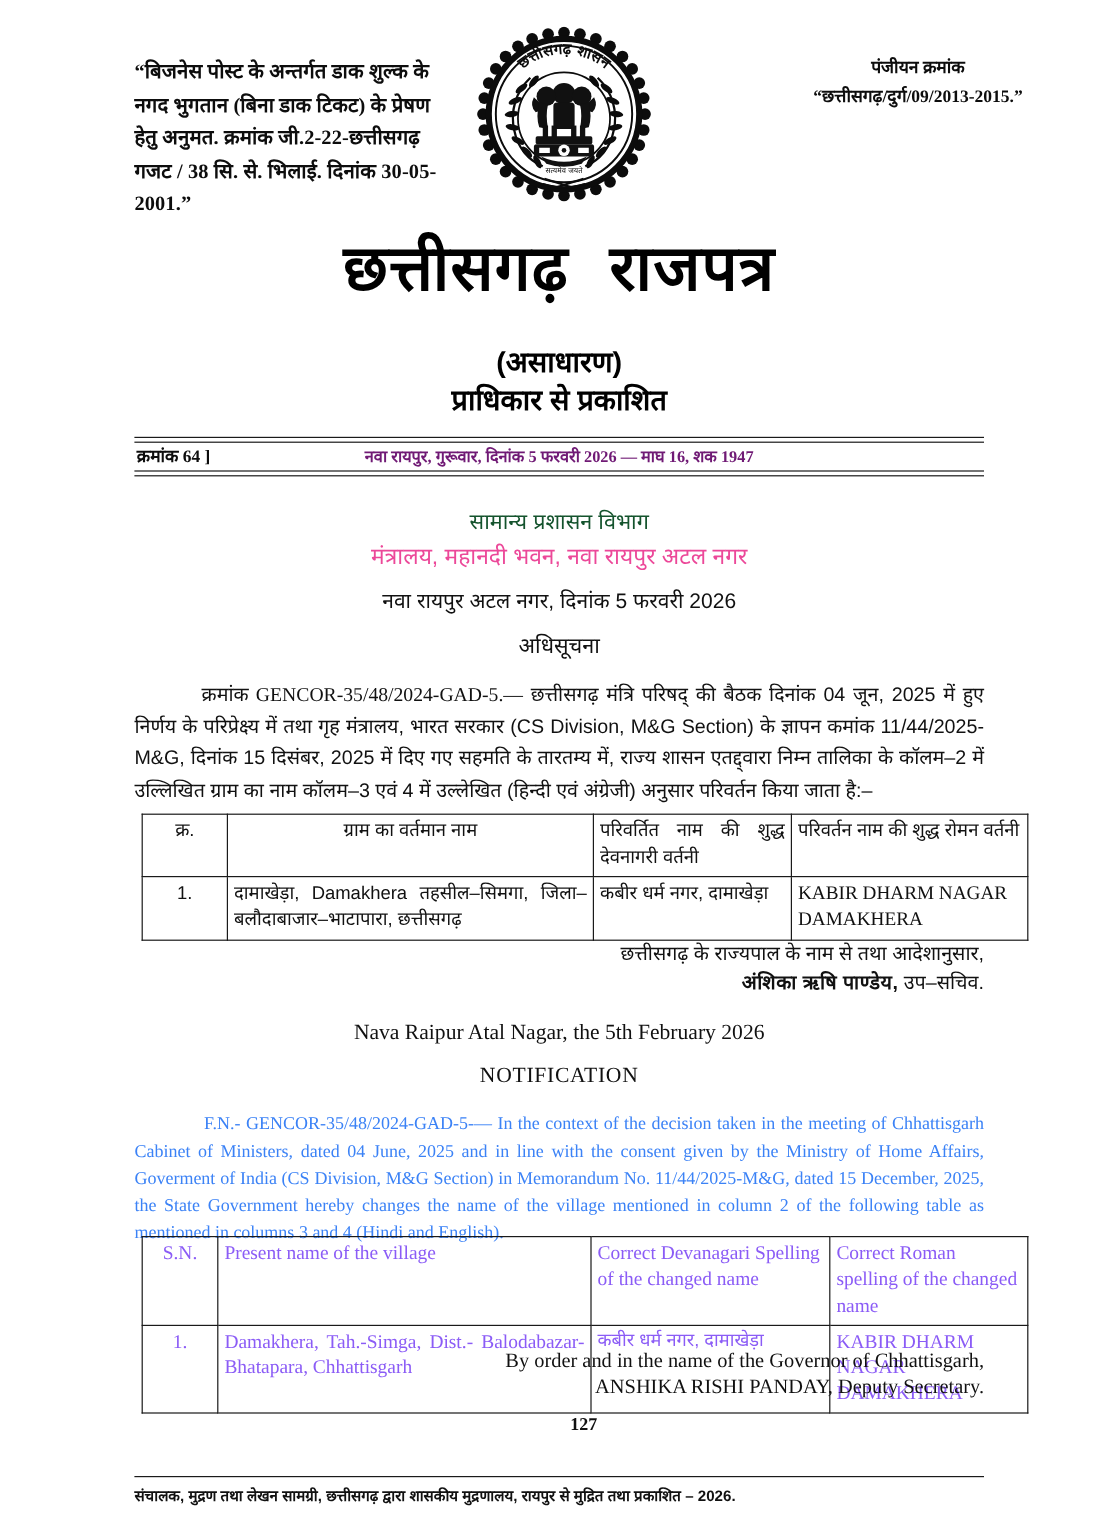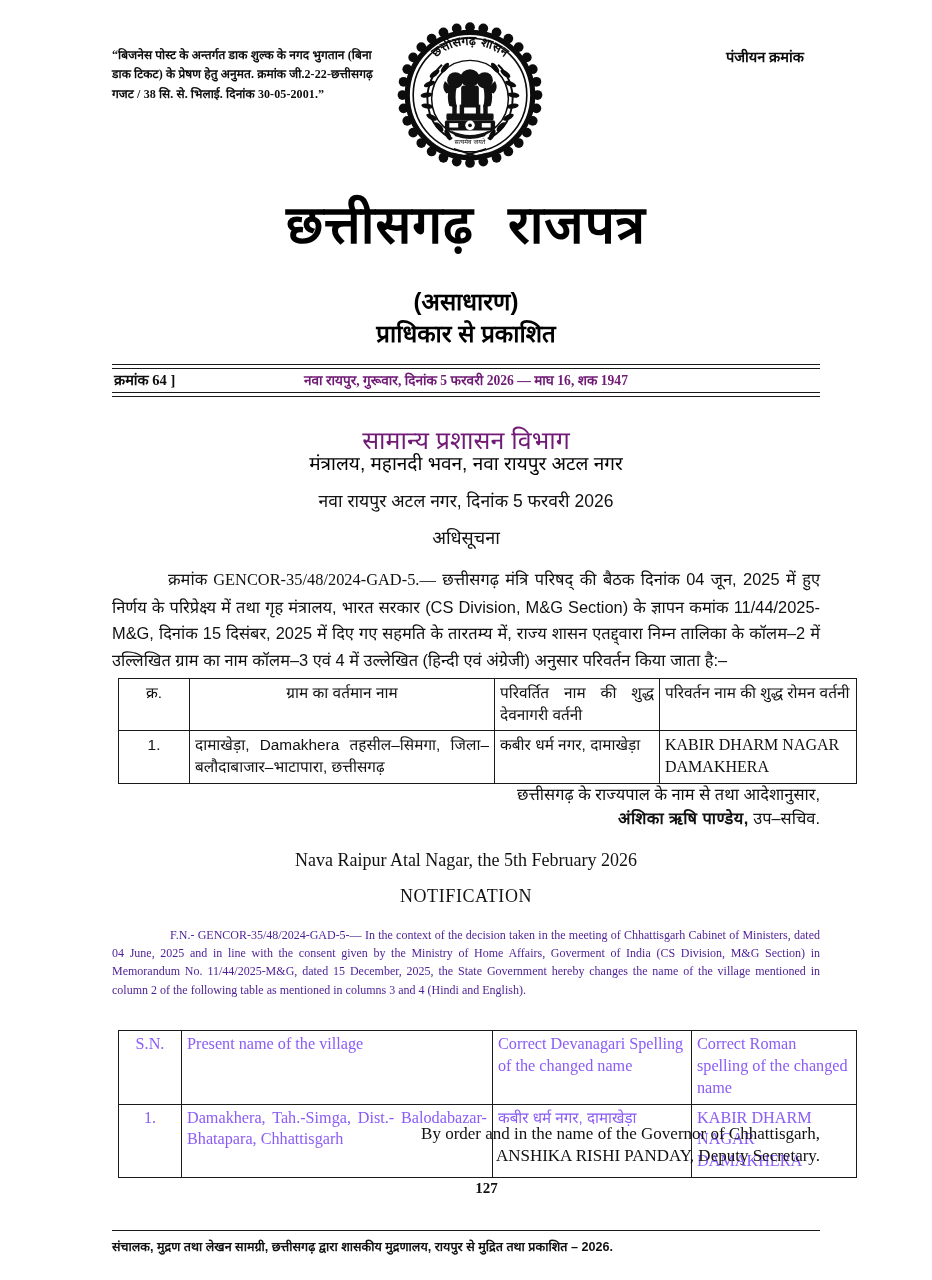--- a/index.html
+++ b/index.html
@@ -26,21 +26,21 @@
     left: 0; top: 0;
     width: 932px;
     height: 190px;
   }
   .mh-left {
     position: absolute;
     left: 112px; top: 46px;
     width: 265px;
     font-family: "Liberation Serif", "DejaVu Serif", serif;
     font-weight: 700;
-    font-size: 12px;
+    font-size: 17px;
     line-height: 1.62;
     letter-spacing: .1px;
     color: #0d0d0d;
   }
   .mh-right {
     position: absolute;
     left: 620px; top: 46px;
     width: 290px;
     text-align: center;
     font-weight: 700;
@@ -128,27 +128,27 @@
     font-weight: 700;
     font-size: 13.6px;
     color: #701a75;
   }
 
   
   .h-dept {
     position: absolute; left:0; top: 422px; width: 932px;
     text-align:center;
     font-family: "Liberation Sans", "DejaVu Sans", sans-serif;
-    font-size: 25px; color:#701a75;
+    font-size: 18px; color:#14532d;
   }
   .h-addr {
     position: absolute; left:0; top: 450px; width: 932px;
     text-align:center;
     font-family: "Liberation Sans", "DejaVu Sans", sans-serif;
-    font-size: 19px; color:#000000;
+    font-size: 19px; color:#ec4899;
   }
   .h-place {
     position: absolute; left:0; top: 488px; width: 932px;
     text-align:center;
     font-family: "Liberation Sans", "DejaVu Sans", sans-serif;
     font-size: 17.5px; color:#111;
   }
   .h-notif {
     position: absolute; left:0; top: 525px; width: 932px;
     text-align:center;
@@ -227,22 +227,22 @@
   .e-place {
     position:absolute; left:0; top:850px; width:932px;
     text-align:center; font-size:18px; color:#111;
   }
   .e-notif {
     position:absolute; left:0; top:886px; width:932px;
     text-align:center; font-size:18px; letter-spacing:.6px; color:#111;
   }
   .e-body {
     position:absolute; left:112px; top:926px; width:708px;
-    font-size:12px; line-height:1.52;
-    text-align:justify; text-align-last:left; color:#4c1d95;
+    font-size:15px; line-height:1.52;
+    text-align:justify; text-align-last:left; color:#3b82f6;
   }
   .e-body .indent { display:inline-block; width:58px; }
 
   .e-sign1 {
     position:absolute; left:112px; top:1124px; width:708px;
     text-align:right; font-size:17px; color:#111;
   }
   .e-sign2 {
     position:absolute; left:112px; top:1146px; width:708px;
     text-align:right; font-size:17px; color:#111;
@@ -269,20 +269,21 @@
 <body>
 
 <div class="page">
 
   <div class="masthead">
 
     <div class="mh-left">“बिजनेस पोस्ट के अन्तर्गत डाक शुल्क के नगद भुगतान (बिना डाक टिकट) के प्रेषण हेतु अनुमत. क्रमांक जी.2-22-छत्तीसगढ़ गजट / 38 सि. से. भिलाई. दिनांक 30-05-2001.”</div>
 
     <div class="mh-right">
       <span class="r1">पंजीयन क्रमांक</span>
+      <span class="r2">“छत्तीसगढ़/दुर्ग/09/2013-2015.”</span>
     </div>
 
     <div class="emblem">
       <svg viewBox="0 0 200 206" xmlns="http://www.w3.org/2000/svg">
         <defs>
           <path id="arcTop" d="M 28 103 A 72 72 0 0 1 172 103" fill="none"></path>
           <path id="arcBotm" d="M 44 100 A 56 56 0 0 0 156 100" fill="none"></path>
         </defs>
 
         <g fill="#0c0c0c">

